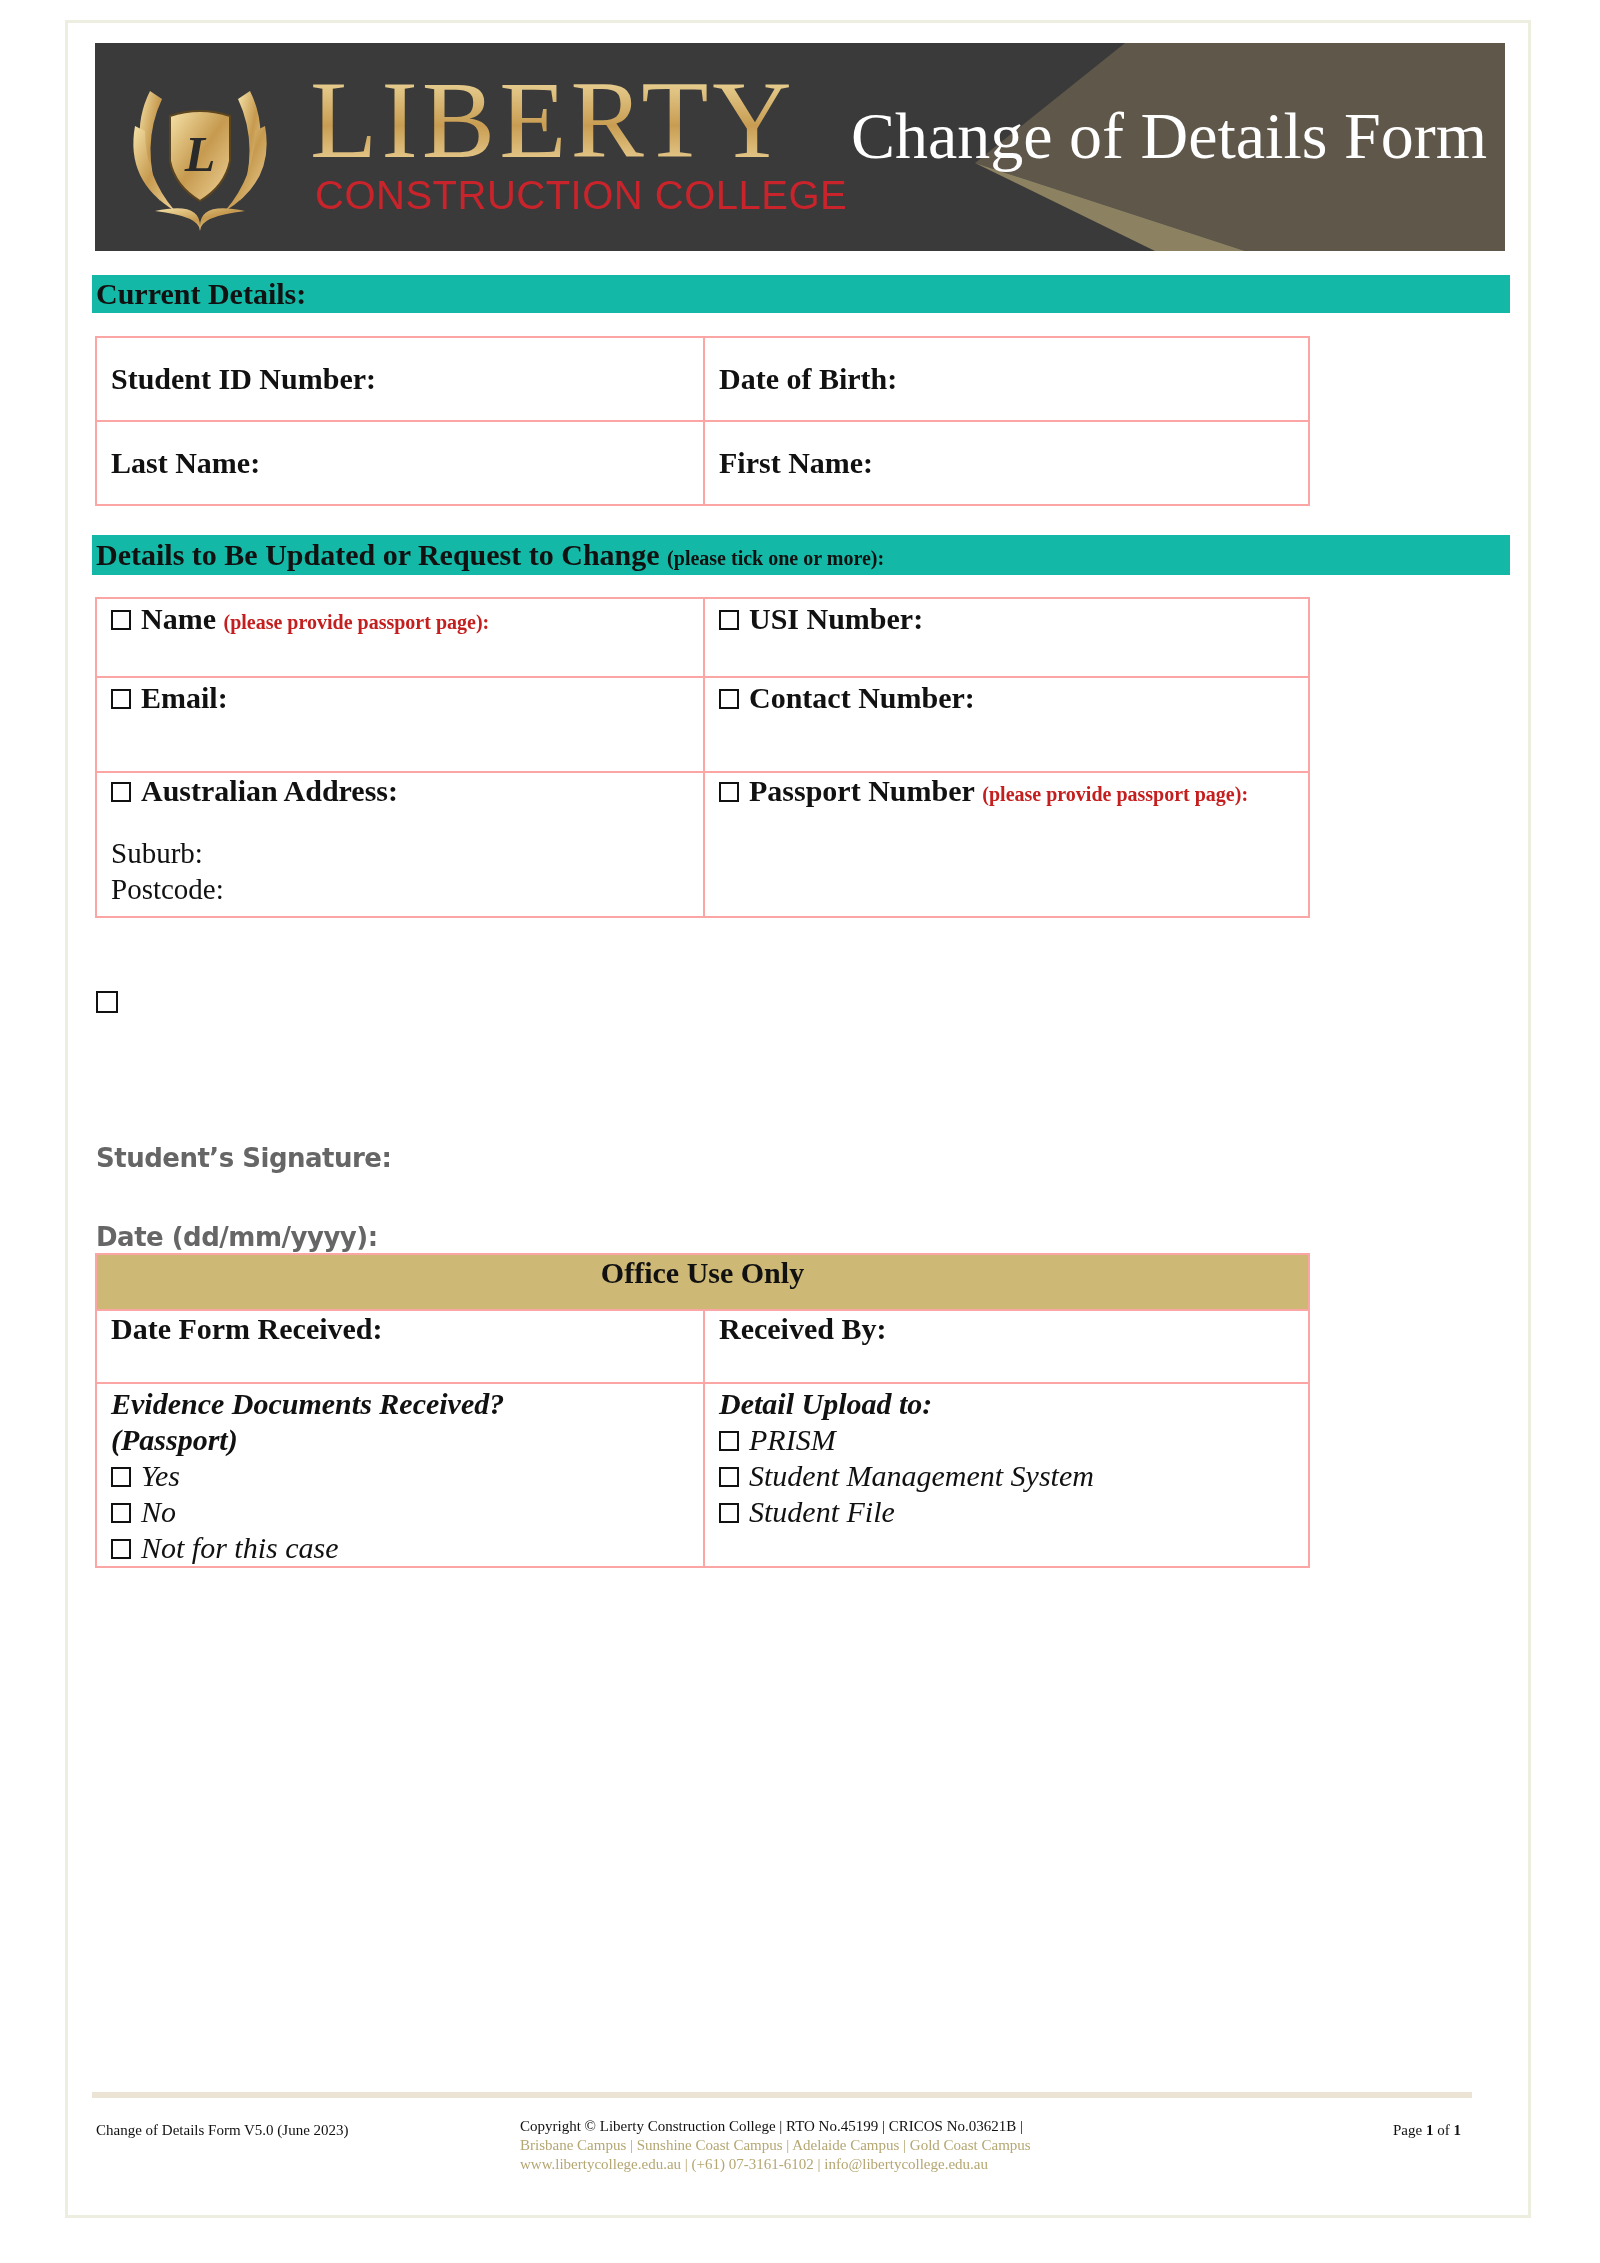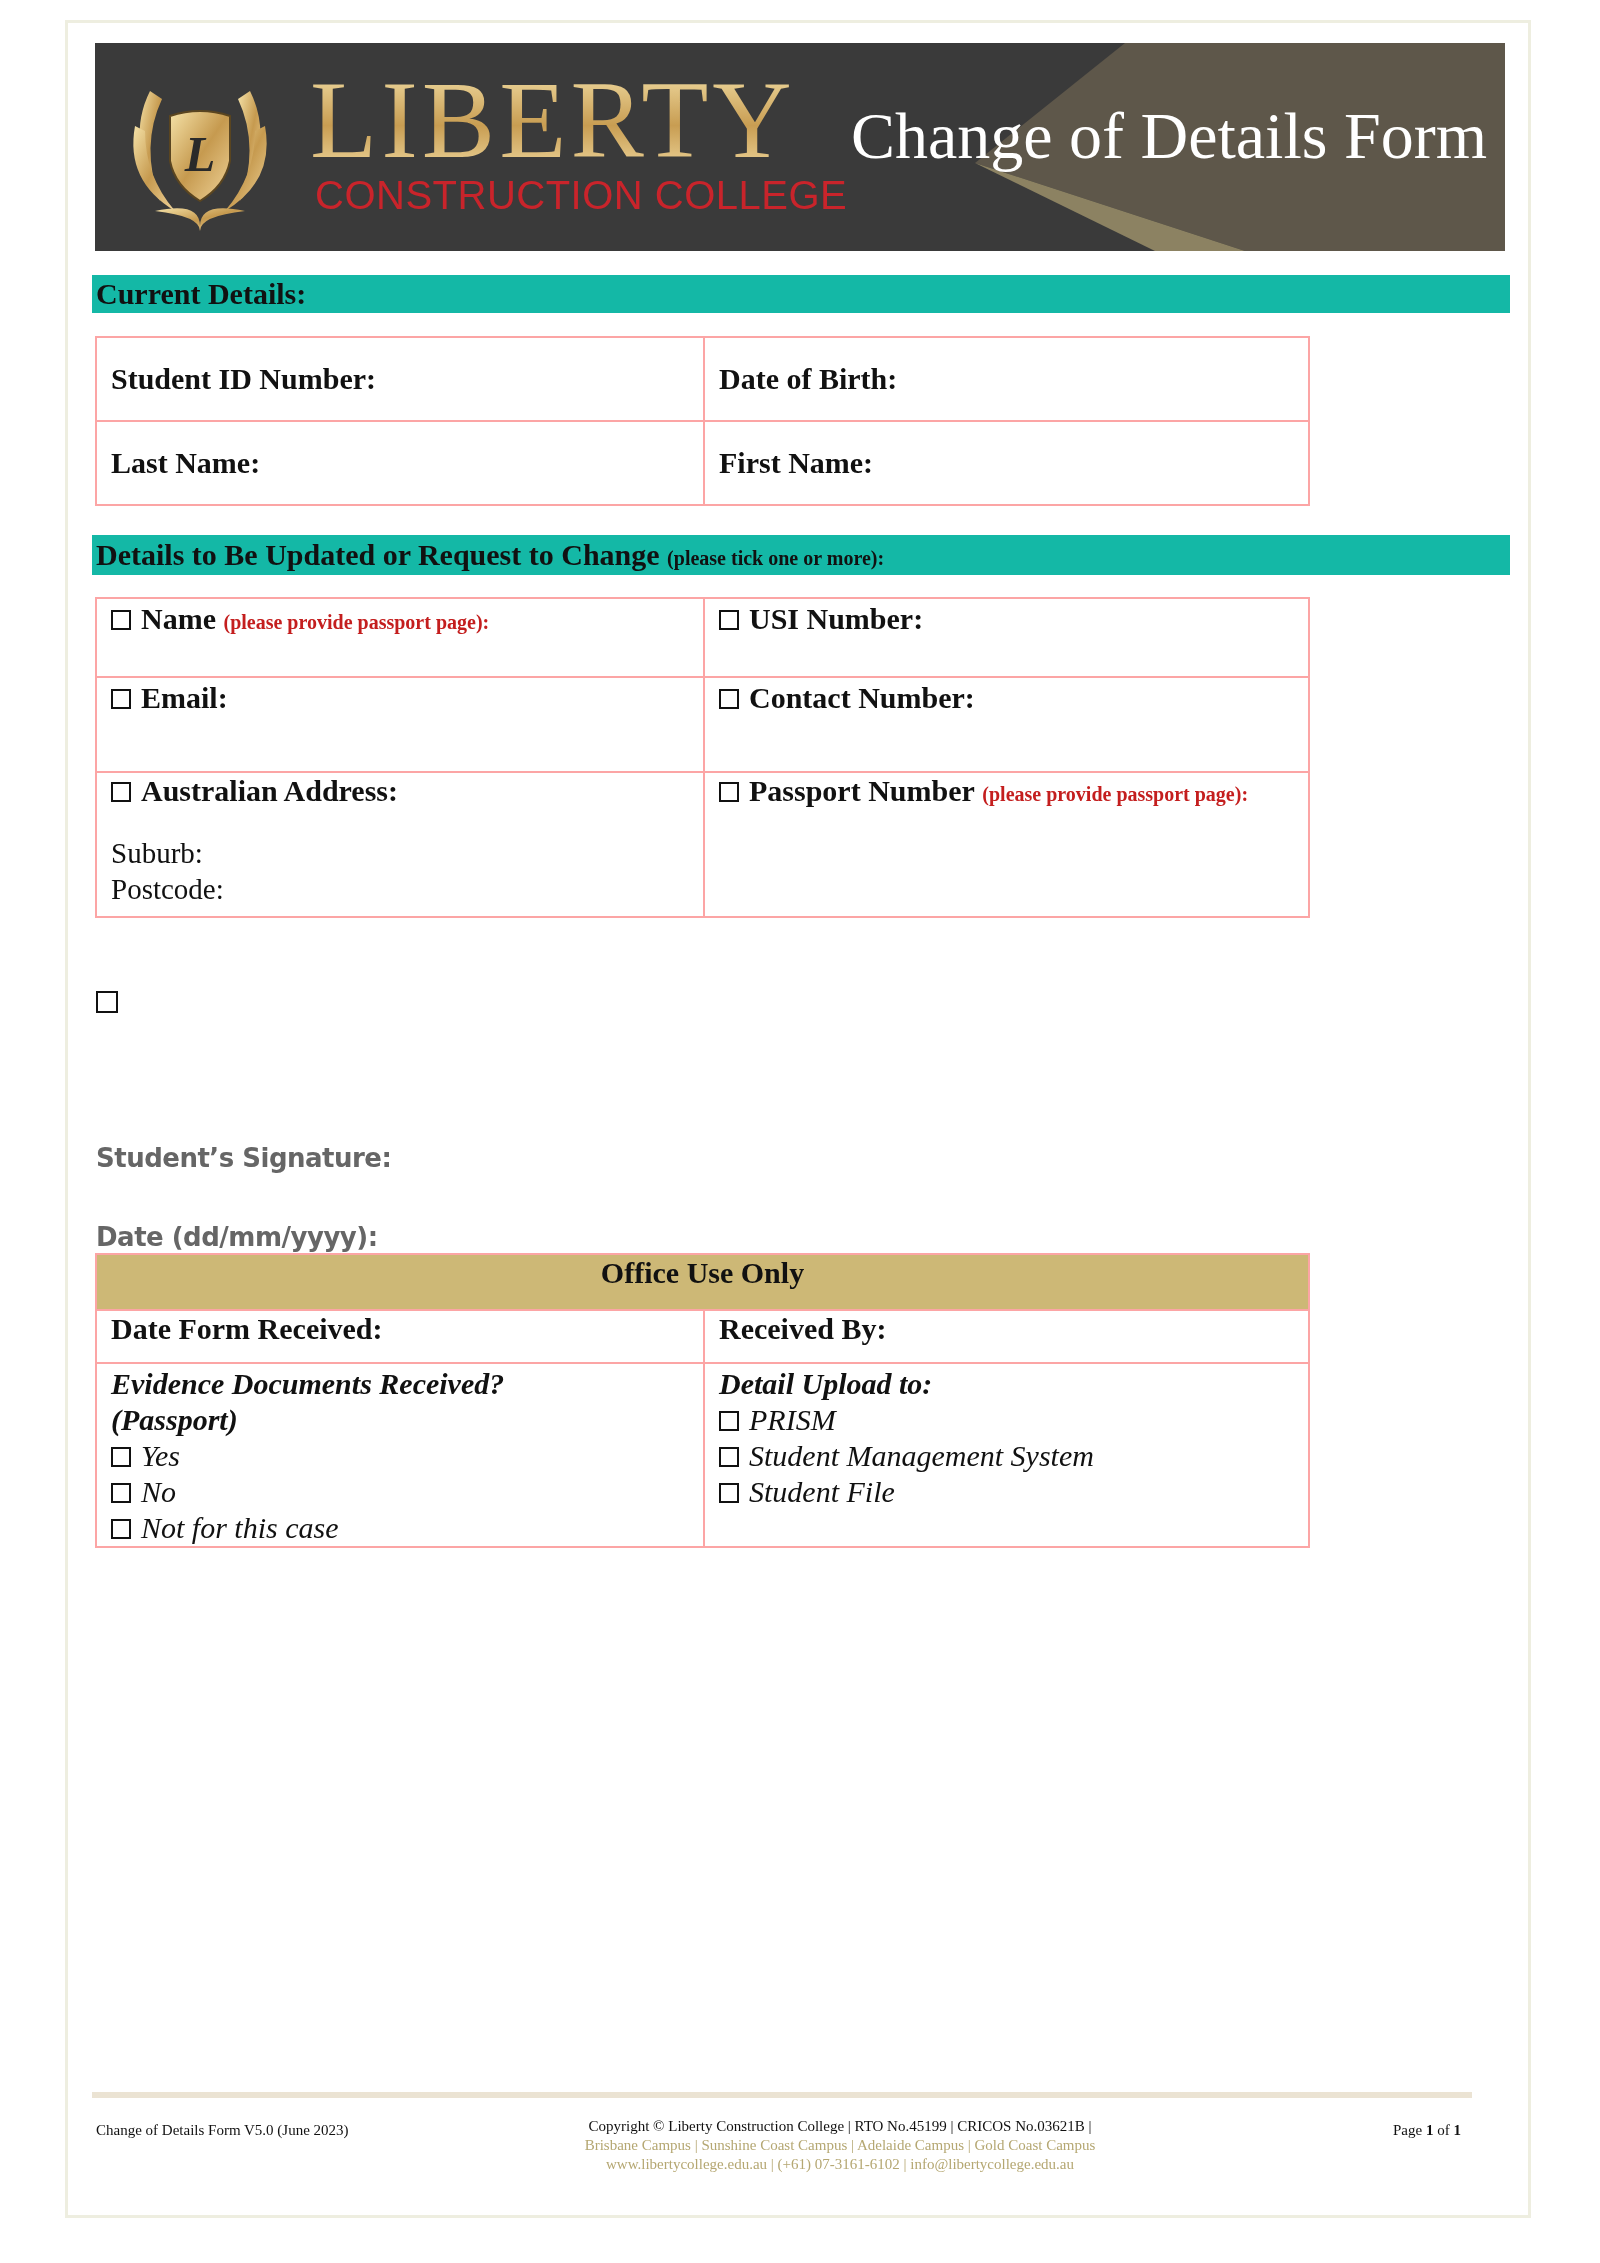--- a/index.html
+++ b/index.html
@@ -31,26 +31,26 @@
   .t2 .r3 td { height:145px; padding-top:0px; line-height:36px; }
   .addr-lines { margin-top:26px; font-size:29px; font-weight:normal; line-height:36px; }
   .understand { position:absolute; left:96px; top:982px; width:1420px; font-family:"DejaVu Sans", sans-serif; font-weight:bold; font-size:27px; line-height:40px; color:#111; letter-spacing:-0.6px; }
   .understand .cb { width:22px; height:22px; border-width:2px; margin-right:8px; vertical-align:-2px; }
   .sig { position:absolute; left:96px; font-family:"DejaVu Sans", sans-serif; font-weight:bold; font-size:26px; color:#666; letter-spacing:-0.5px;margin-top:40px; }
   .sig-1 { top:1103px; }
   .sig-2 { top:1182px; }
   .t3 { top:1253px; }
   .t3 td { line-height:36px; }
   .t3 .head td { background:#cdb876; text-align:center; font-weight:bold; height:56px; line-height:36px; padding:0; font-size:30px; }
-  .t3 .r1 td { height:53px; }
+  .t3 .r1 td { height:73px; }
   .t3 .r2 td { height:152px; padding-top:2px;font-style:italic; }
   .opt { font-weight:normal; font-size:30px; }
   .footer-line { position:absolute; left:92px; top:2092px; width:1380px; height:6px; background:#ebe3d3; }
   .foot-left { position:absolute; left:96px; top:2122px; font-size:15px; color:#111; }
-  .foot-center { position:absolute; left:520px; top:2117px; width:640px; text-align:center; font-size:15px; line-height:19px; }
+  .foot-center { position:absolute; left:520px; top:2117px; width:640px; font-size:15px; line-height:19px; }
   .foot-center .gold { color:#b5a772; }
   .foot-right { position:absolute; left:1393px; top:2122px; font-size:15px; color:#111; }
   .foot-right b { font-weight:bold; }
 </style>
 </head>
 <body>
 
 <div class="page-border"></div>
 
 <div class="banner">

